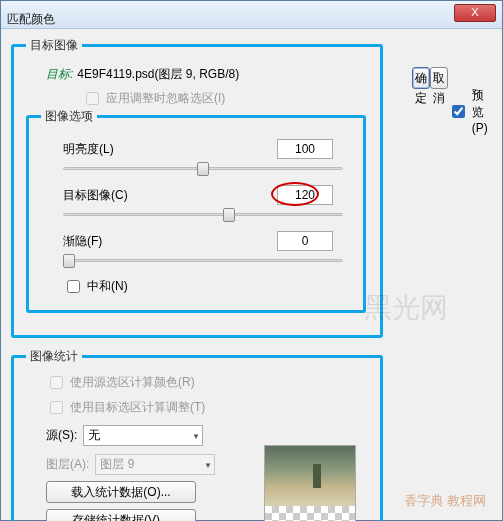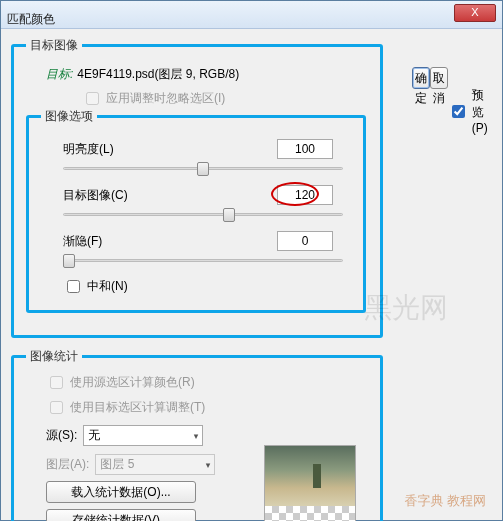--- a/index.html
+++ b/index.html
@@ -128,21 +128,21 @@
       <div class="src-row">
         <span>源(S):</span>
         <div class="select">
           <span>无</span>
           <span class="arrow">▾</span>
         </div>
       </div>
       <div class="src-row disabled">
         <span>图层(A):</span>
         <div class="select disabled">
-          <span>图层 5</span>
+          <span>图层 9</span>
           <span class="arrow">▾</span>
         </div>
       </div>
 
       <div class="load-btns">
         <div class="btn">载入统计数据(O)...</div>
         <div class="btn">存储统计数据(V)...</div>
       </div>
 
       <div class="thumb-prev">

